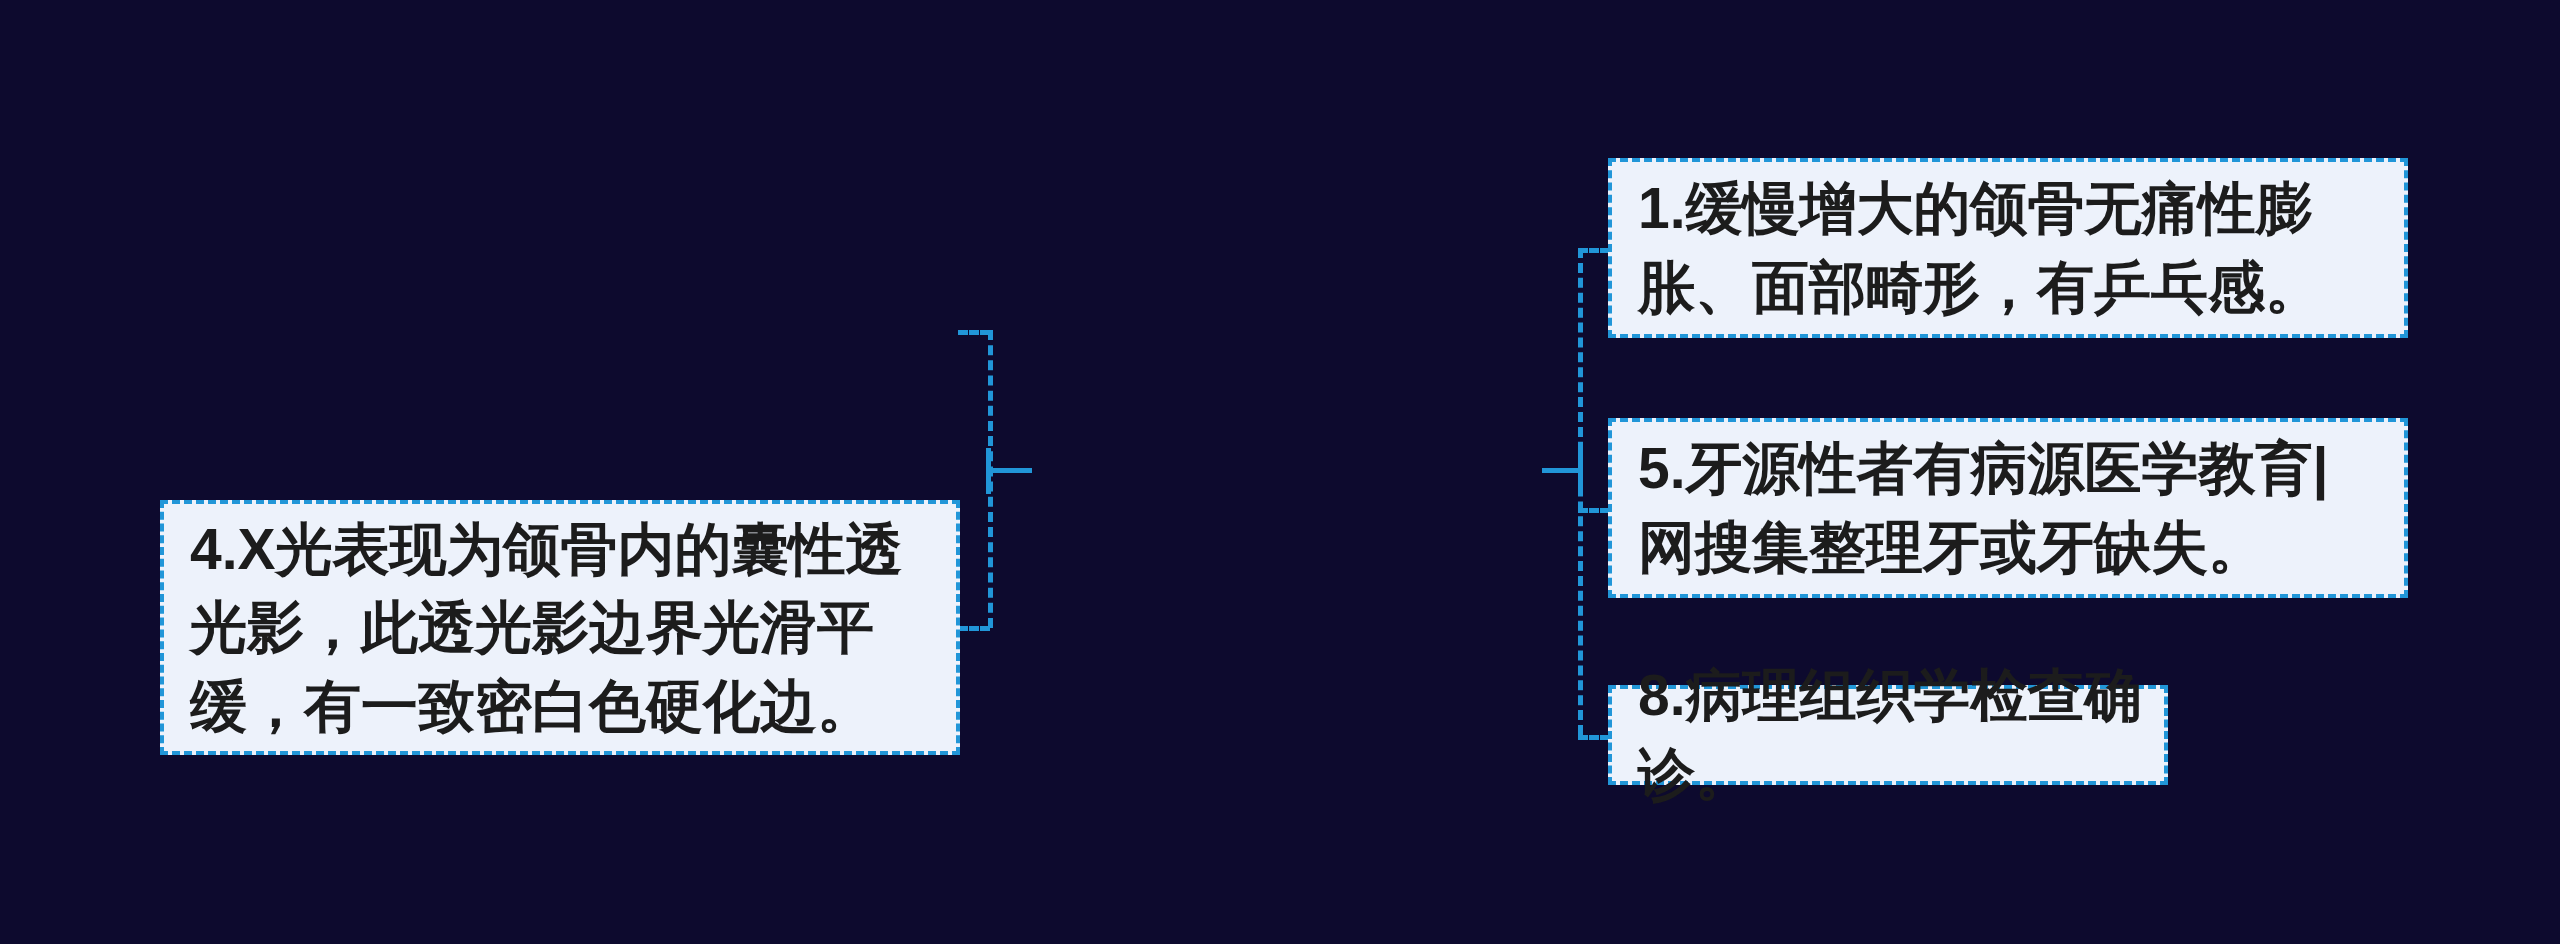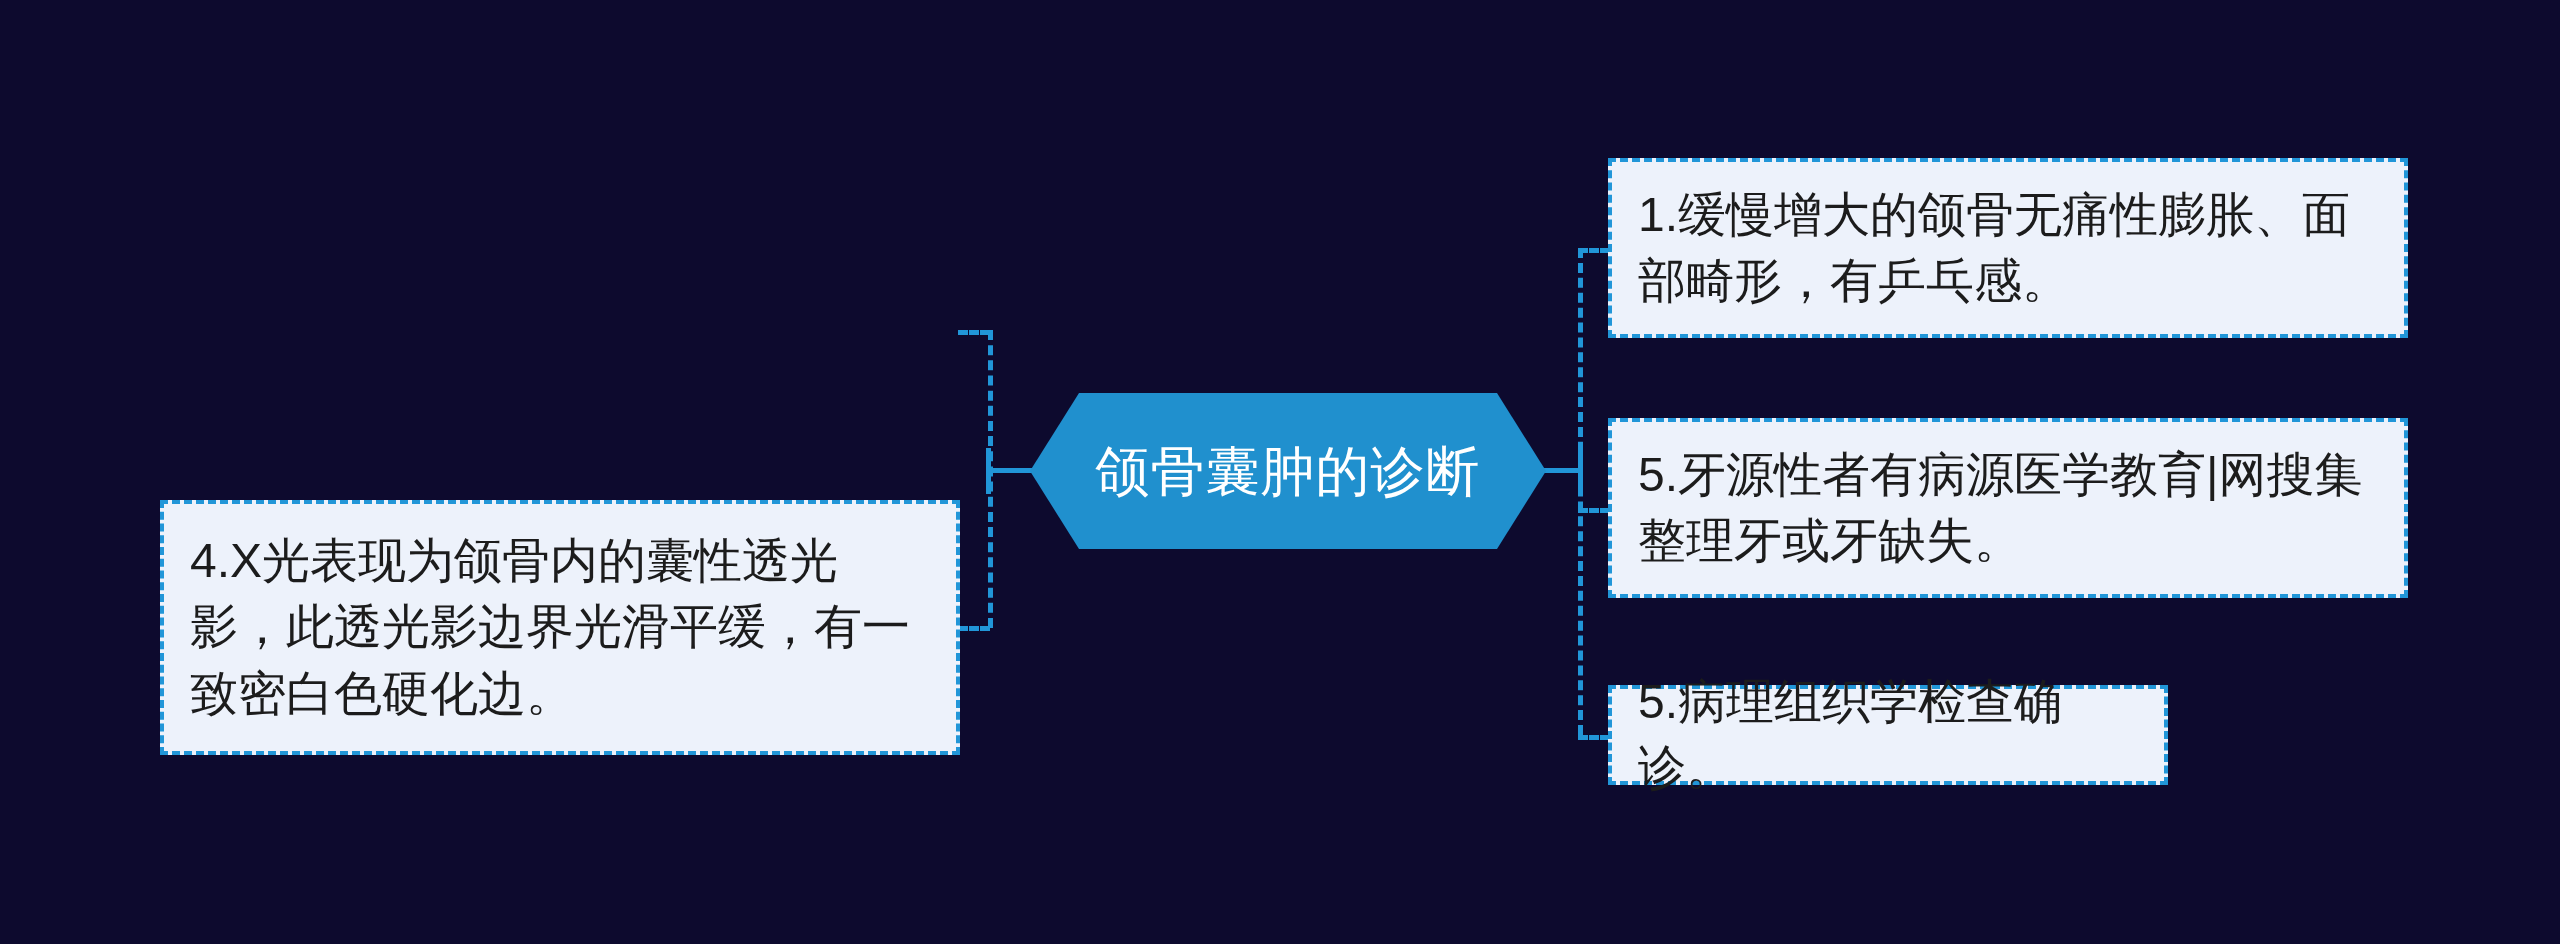--- a/index.html
+++ b/index.html
@@ -20,26 +20,26 @@
   .node-box {
     position: absolute;
     box-sizing: border-box;
     background: #edf2fb;
     border: 4px dashed #2196d8;
     display: flex;
     align-items: center;
     color: #1c1c1c;
   }
   .node-box .node-text {
-    font-size: 48px;
+    font-size: 57px;
     line-height: 1.38;
     letter-spacing: 0px;
     padding: 0 22px 0 26px;
     width: 100%;
-    font-weight: 400;
+    font-weight: 700;
   }
 
   #box-2 { left: 160px; top: 240px;  width: 800px; height: 180px; }
   #box-4 { left: 160px; top: 500px;  width: 800px; height: 255px; align-items: center; }
   #box-1 { left: 1608px; top: 158px; width: 800px; height: 180px; }
   #box-3 { left: 1608px; top: 418px; width: 800px; height: 180px; }
   #box-5 { left: 1608px; top: 685px; width: 560px; height: 100px; }
 
   
   #hex-node {
@@ -115,34 +115,31 @@
   <div class="hstub-dashed" id="stub-box4"></div>
   <div class="hstub-dashed" id="stub-box1"></div>
   <div class="hstub-dashed" id="stub-box3"></div>
   <div class="hstub-dashed" id="stub-box5"></div>
 
   <div class="vjoint" id="joint-hex-left"></div>
   <div class="hstub-solid" id="stub-hex-left"></div>
   <div class="hstub-solid" id="stub-hex-right"></div>
   <div class="vjoint" id="joint-hex-right"></div>
 
-  <div id="hex-node">
-    <span class="hex-label">颌骨囊肿的诊断</span>
-  </div>
 
 
   <div class="node-box" id="box-4">
     <span class="node-text">4.X光表现为颌骨内的囊性透光影，此透光影边界光滑平缓，有一致密白色硬化边。</span>
   </div>
 
   <div class="node-box" id="box-1">
     <span class="node-text">1.缓慢增大的颌骨无痛性膨胀、面部畸形，有乒乓感。</span>
   </div>
 
   <div class="node-box" id="box-3">
     <span class="node-text">5.牙源性者有病源医学教育|网搜集整理牙或牙缺失。</span>
   </div>
 
   <div class="node-box" id="box-5">
-    <span class="node-text">5.病理组织学检查确诊。</span>
+    <span class="node-text">8.病理组织学检查确诊。</span>
   </div>
 
 </div>
 
 </body></html>

